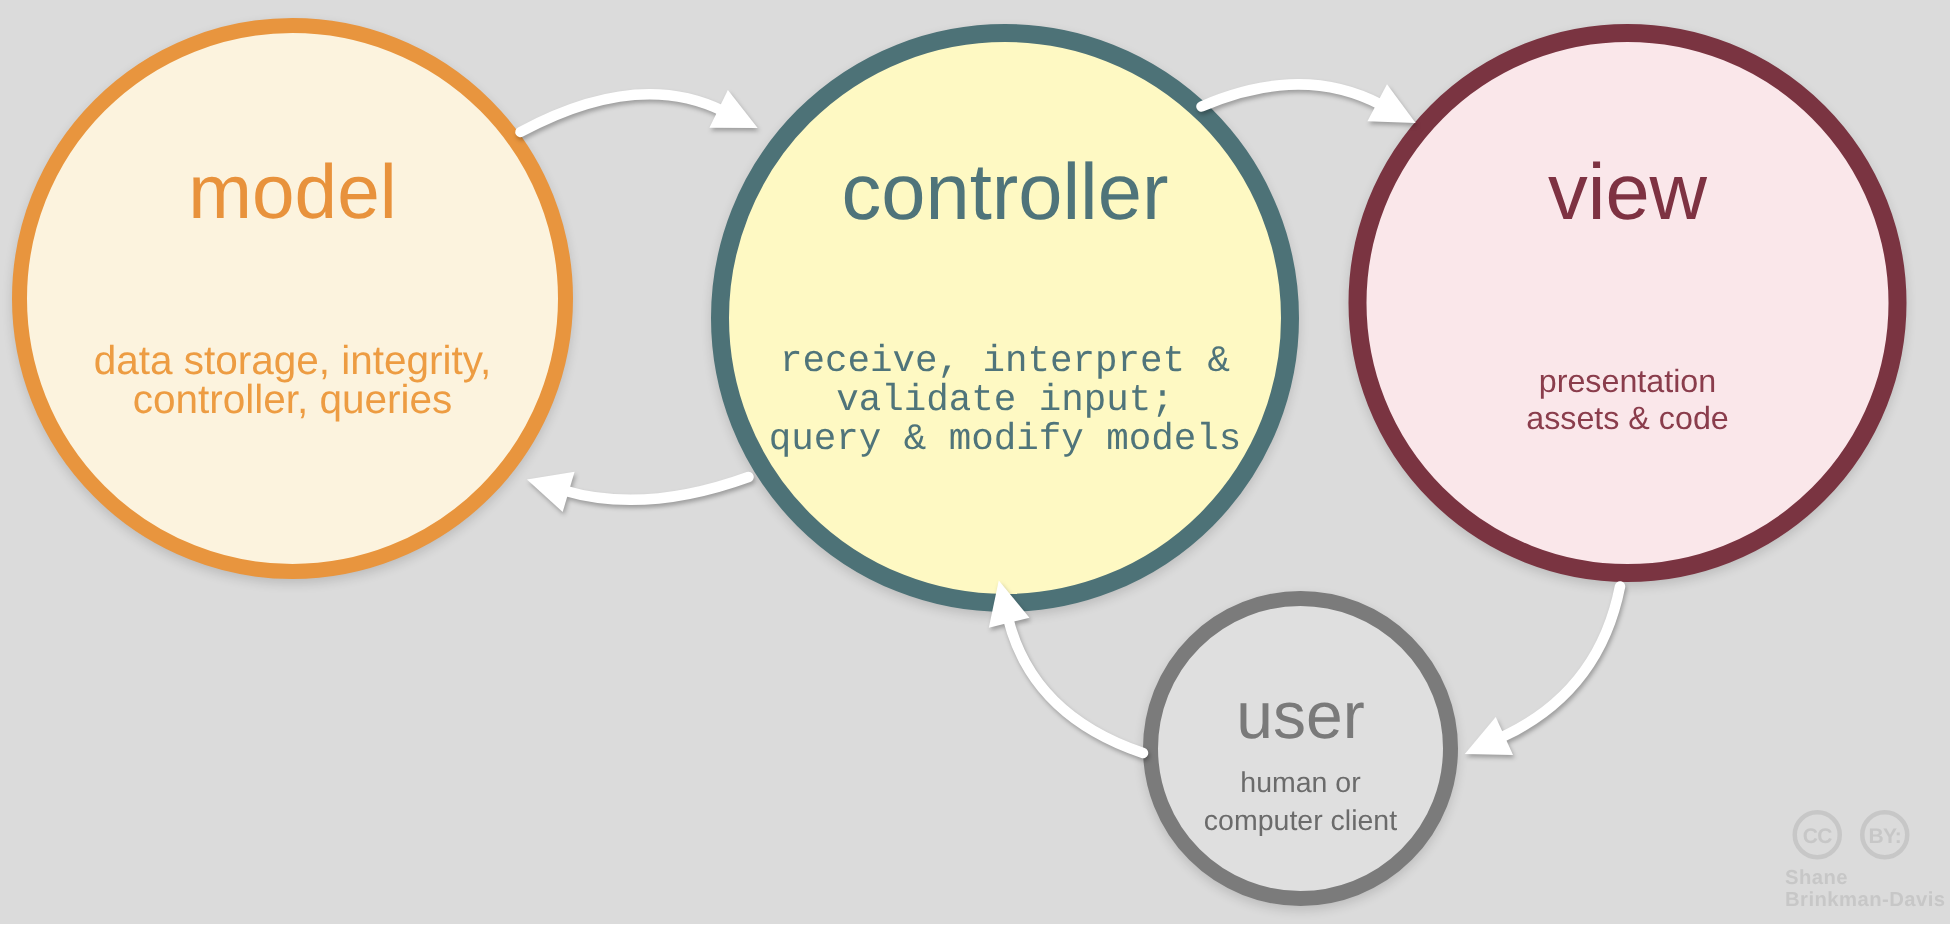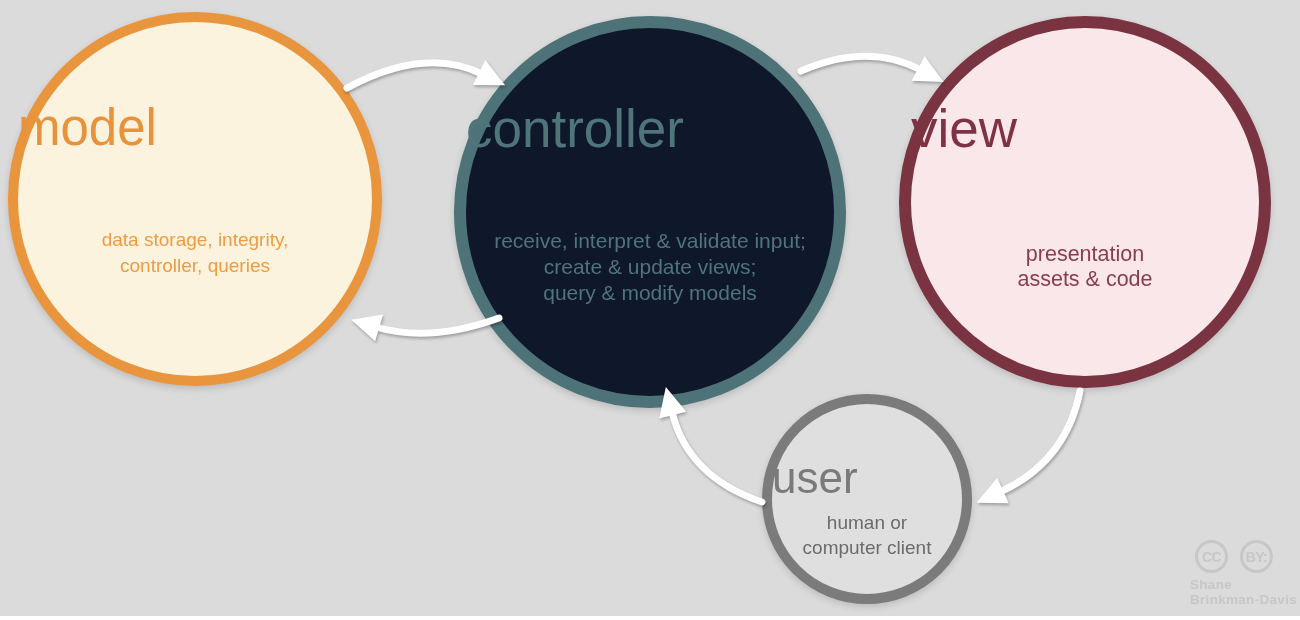--- a/index.html
+++ b/index.html
@@ -19,46 +19,46 @@
   
   .node {
     position: absolute;
     border-radius: 50%;
     box-shadow: 0 3px 7px rgba(0,0,0,0.14);
     z-index: 2;
   }
   .node .title {
     position: absolute;
     width: 100%;
-    text-align: left;
+    text-align: center;
     line-height: 1;
   }
   .node .desc {
     position: absolute;
     width: 100%;
     text-align: center;
   }
 
   #node-model {
     left: 8px; top: 12px;
     width: 374px; height: 374px;
     background: #fcf3de;
     border: 10px solid #e8953e;
   }
   #node-model .title { top: 80px; font-size: 51px; color: #e8923c; }
-  #node-model .desc  { top: 205px; font-size: 19px; line-height: 26px; color: #ed9c42; }
+  #node-model .desc  { top: 205px; font-size: 27px; line-height: 26px; color: #ed9c42; }
 
   #node-controller {
-    left: 454px; top: 16px;
+    left: 474px; top: 16px;
     width: 392px; height: 392px;
-    background: #0f172a;
+    background: #fef9c3;
     border: 12px solid #4d7277;
   }
   #node-controller .title { top: 74px; font-size: 53px; color: #4f747a; }
-  #node-controller .desc  { top: 200px; font-size: 21px; line-height: 26px; color: #4f747a; }
+  #node-controller .desc  { top: 200px; font-size: 25px; line-height: 26px; color: #4f747a; font-family: Liberation Mono, monospace; }
 
   #node-view {
     left: 899px; top: 16px;
     width: 372px; height: 372px;
     background: #fae7ea;
     border: 12px solid #7a3441;
   }
   #node-view .title { top: 74px; font-size: 53px; color: #7e3242; }
   #node-view .desc  { top: 214px; font-size: 21.5px; line-height: 25px; color: #8a3d4c; }
 
@@ -138,21 +138,20 @@
     <div class="desc">
       <div>data storage, integrity,</div>
       <div>controller, queries</div>
     </div>
   </div>
 
   <div class="node" id="node-controller">
     <div class="title">controller</div>
     <div class="desc">
       <div>receive, interpret &amp; validate input;</div>
-      <div>create &amp; update views;</div>
       <div>query &amp; modify models</div>
     </div>
   </div>
 
   <div class="node" id="node-view">
     <div class="title">view</div>
     <div class="desc">
       <div>presentation</div>
       <div>assets &amp; code</div>
     </div>

